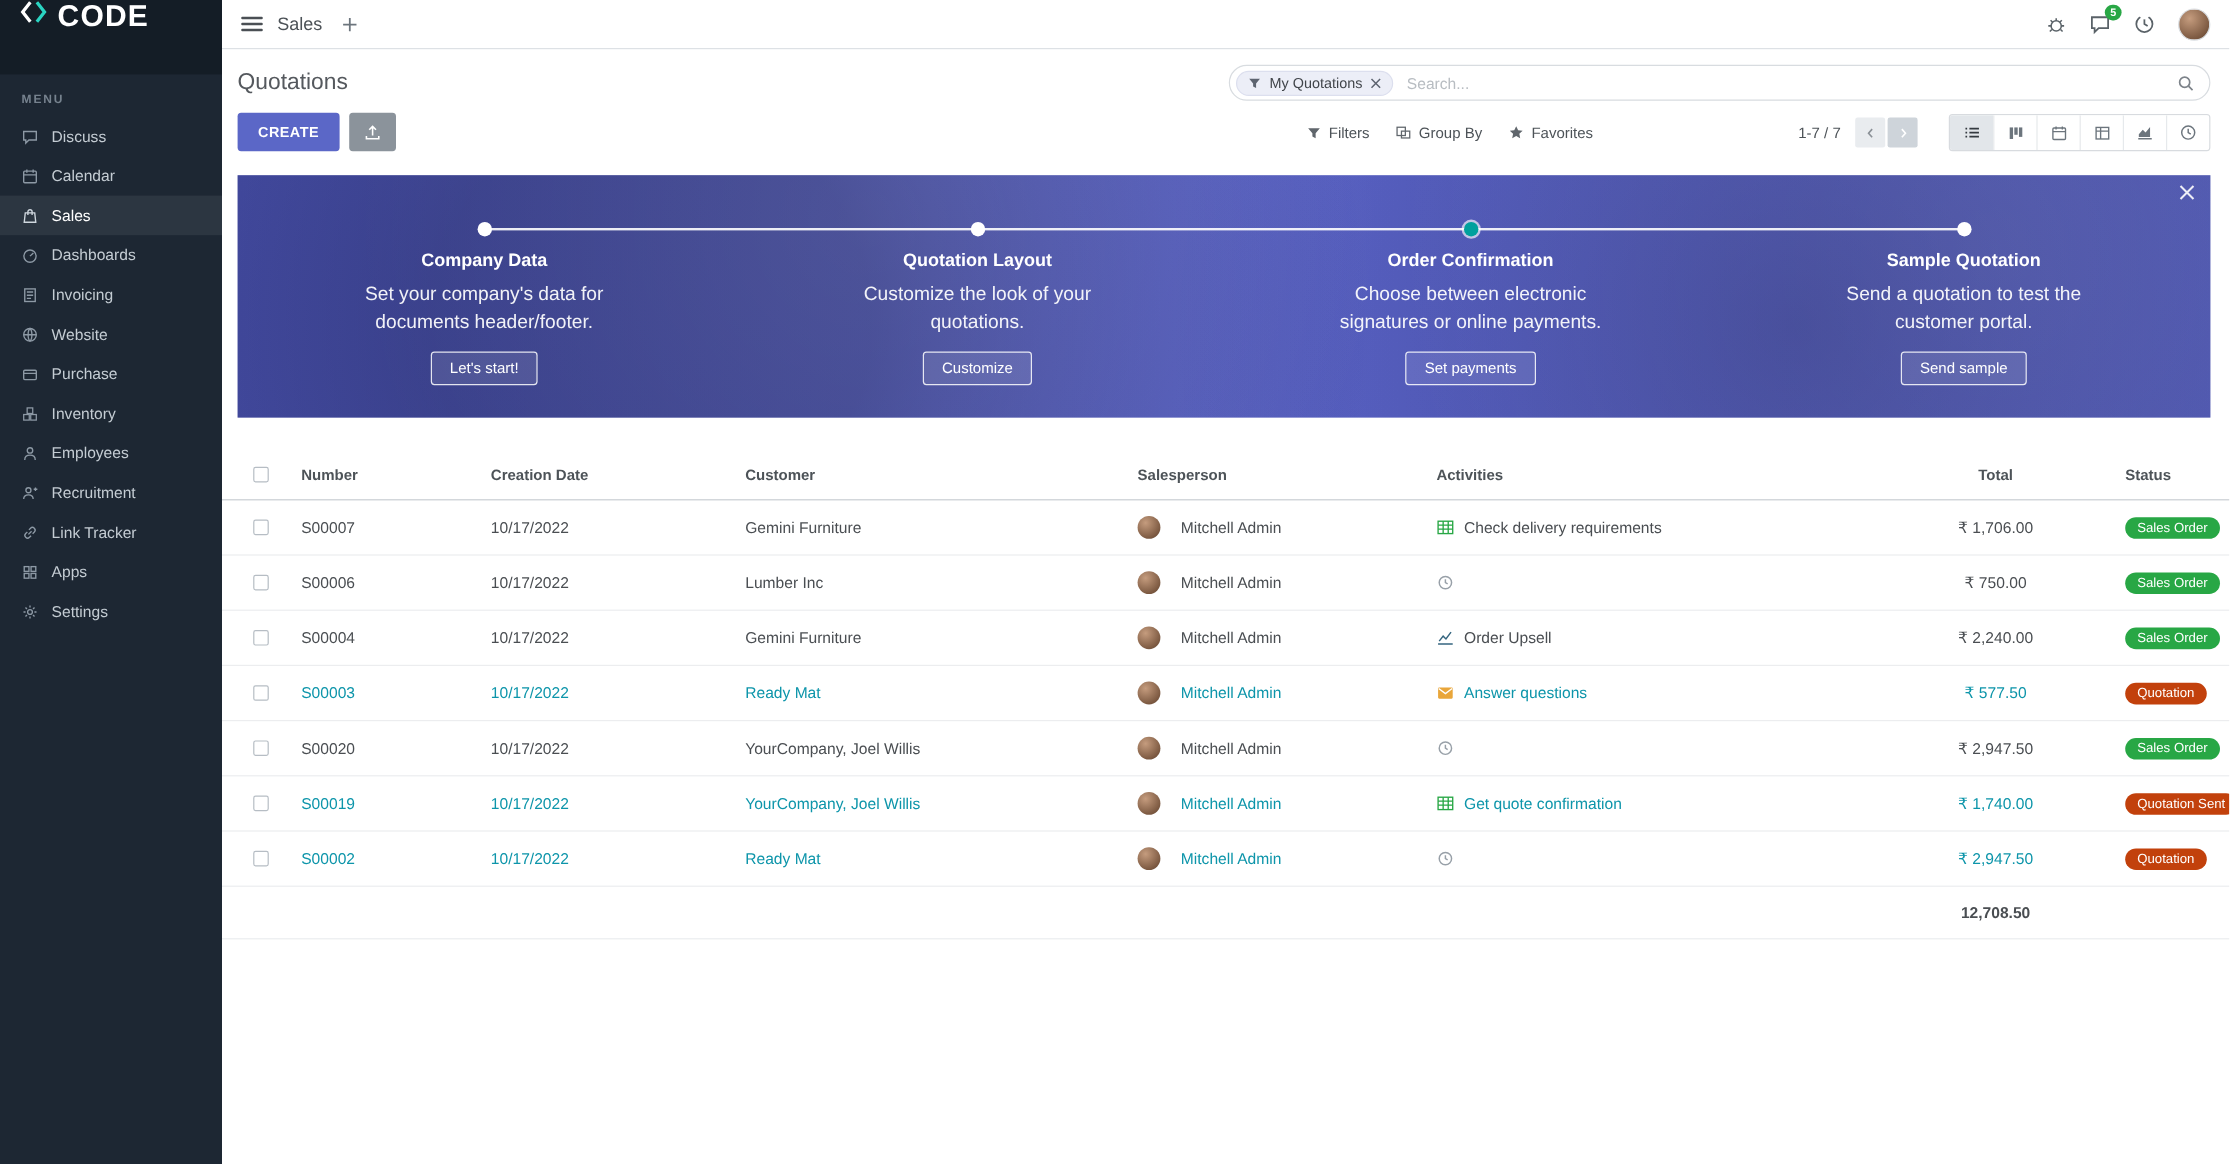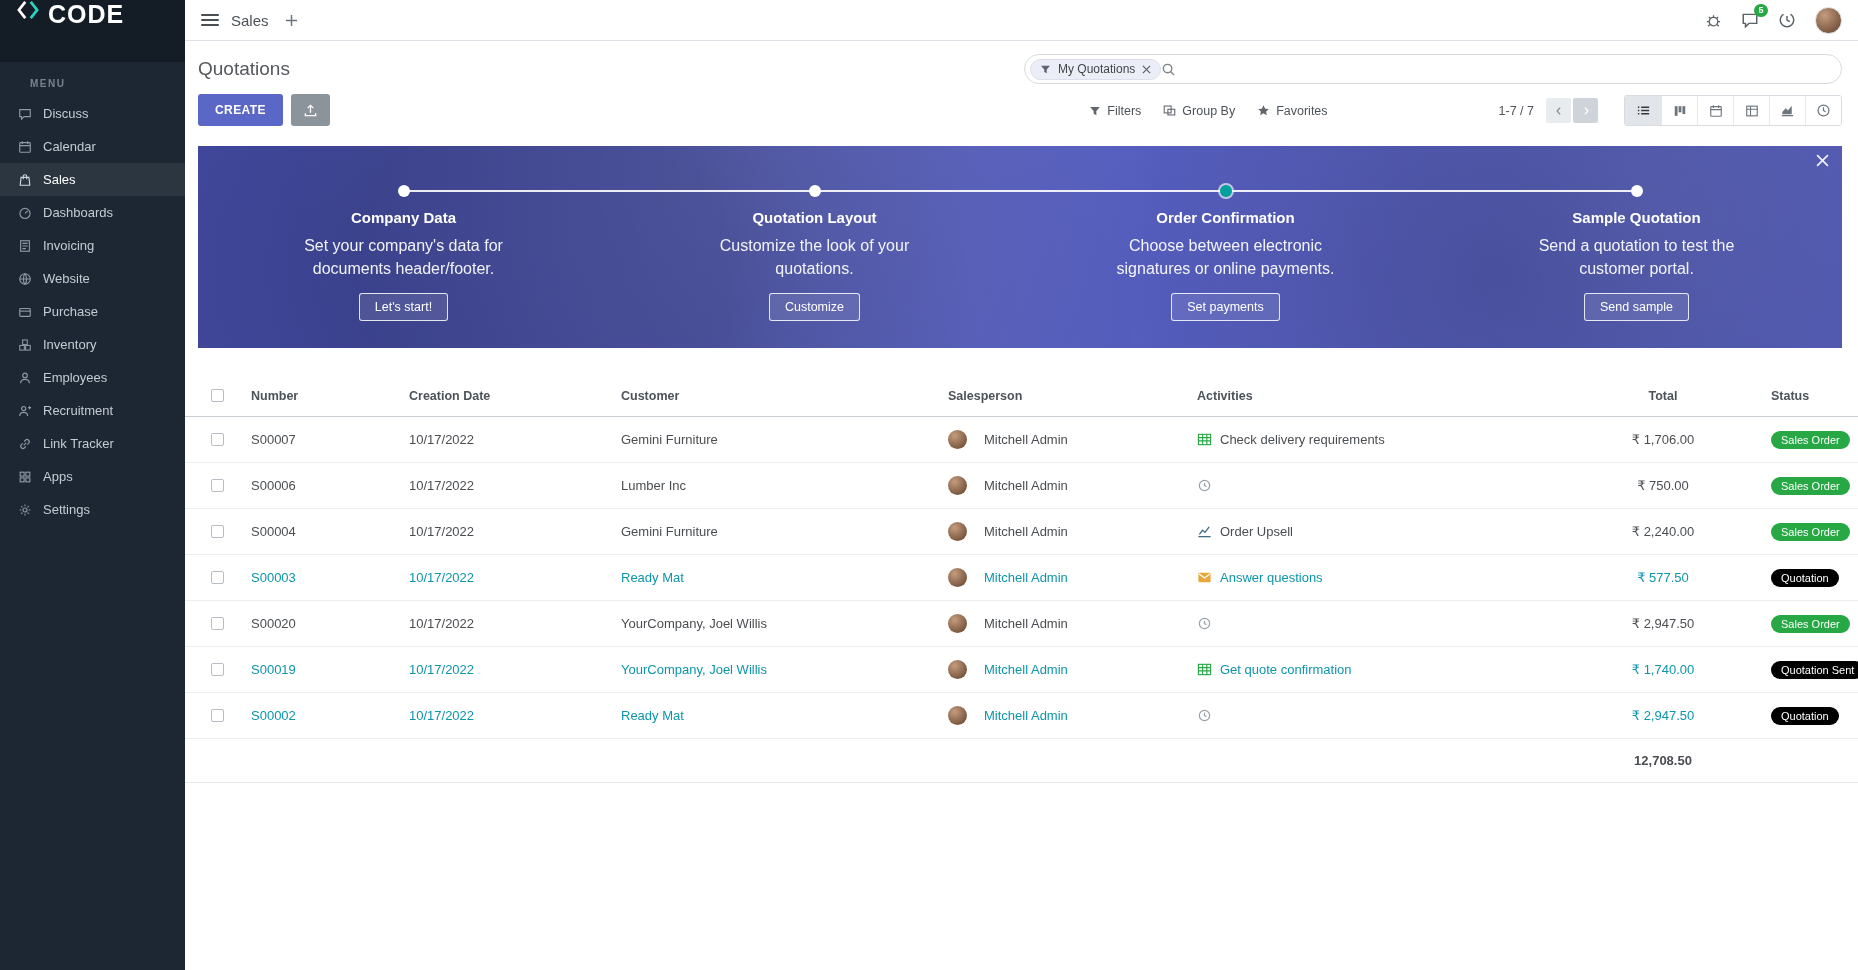--- a/index.html
+++ b/index.html
@@ -3,21 +3,21 @@
 <meta charset="utf-8">
 <style>
   * { box-sizing: border-box; }
   body { margin:0; font-family:"Liberation Sans","DejaVu Sans",sans-serif; background:#fff; }
   .screen { width:1858px; height:970px; position:relative; overflow:hidden; background:#fff; }
 
   
   .sidebar { position:absolute; left:0; top:0; width:185px; height:100%; background:#1d2733; z-index:5; }
   .logo { height:62px; background:#141d26; display:flex; padding:0 16px; gap:8px; }
   .logo-text { color:#fff; font-size:25px; font-weight:bold; letter-spacing:1px; }
-  .menu-label { color:#76828e; font-size:10px; letter-spacing:1.5px; padding:16px 30px 8px; font-weight:bold; }
+  .menu-label { color:#76828e; font-size:10px; letter-spacing:1.5px; padding:16px 18px 8px; font-weight:bold; }
   .side-item { height:33px; display:flex; align-items:center; gap:11px; padding:0 18px; color:#c4ccd3; font-size:13px; cursor:pointer; }
   .side-item svg { color:#8d99a5; flex:none; }
   .side-item.active { background:rgba(255,255,255,0.07); color:#fff; }
   .side-item.active svg { color:#cfd7de; }
 
   
   .topbar { position:absolute; left:185px; top:0; right:0; height:41px; background:#fff; border-bottom:1px solid #dde1e5; display:flex; align-items:center; padding:0 16px; z-index:4; }
   .hamb { width:18px; display:flex; flex-direction:column; gap:3px; cursor:pointer; }
   .hamb div { height:2px; background:#4a4f54; border-radius:1px; }
   .app-title { font-size:15px; color:#4c5257; margin-left:12px; }
@@ -84,21 +84,21 @@
   .trow.teal { color:#0d95aa; }
   .cell-total { text-align:center; padding-right:8px; }
   .cell-status { padding-left:14px; }
   .cb { width:13px; height:13px; border:1px solid #b6bdc4; border-radius:2px; background:#fff; cursor:pointer; }
   .sp { display:flex; align-items:center; gap:17px; }
   .sp-av { width:19px; height:19px; border-radius:50%; background:radial-gradient(circle at 35% 30%, #c59c7e, #7d5a42 70%, #5e422f); flex:none; }
   .act { display:flex; align-items:center; gap:8px; }
   .act svg { flex:none; }
   .badge-st { display:inline-block; font-size:11px; color:#fff; padding:3px 10px; border-radius:10px; white-space:nowrap; }
   .st-green { background:#28a745; }
-  .st-teal { background:#000000; }
+  .st-teal { background:#c2410c; }
   .tfoot { height:44px; border-bottom:1px solid #e3e6e9; font-weight:bold; color:#4a4e52; font-size:13px; }
 </style>
 </head>
 <body>
 
 <div class="screen">
 
   <div class="sidebar">
     <div class="logo">
       <span style="display:flex">
@@ -281,20 +281,21 @@
                 <path d="M1.5 2.5h13L9.8 8v5.5l-3.6-1.8V8z"></path>
               </svg>
             </span>
           <span>My Quotations</span>
           <span class="x">
               <svg width="9" height="9" viewBox="0 0 10 10" stroke="currentColor" stroke-width="1.4">
                 <path d="M1 1l8 8M9 1l-8 8"></path>
               </svg>
             </span>
         </span>
+        <input type="text" placeholder="Search..." style="">
         <span class="mag">
           <svg width="15" height="15" viewBox="0 0 16 16" fill="none" stroke="currentColor" stroke-width="1.5">
               <circle cx="7" cy="7" r="4.5"></circle>
               <path d="M10.4 10.4L14 14"></path>
             </svg>
         </span>
       </div>
     </div>
 
     <div class="controls">

